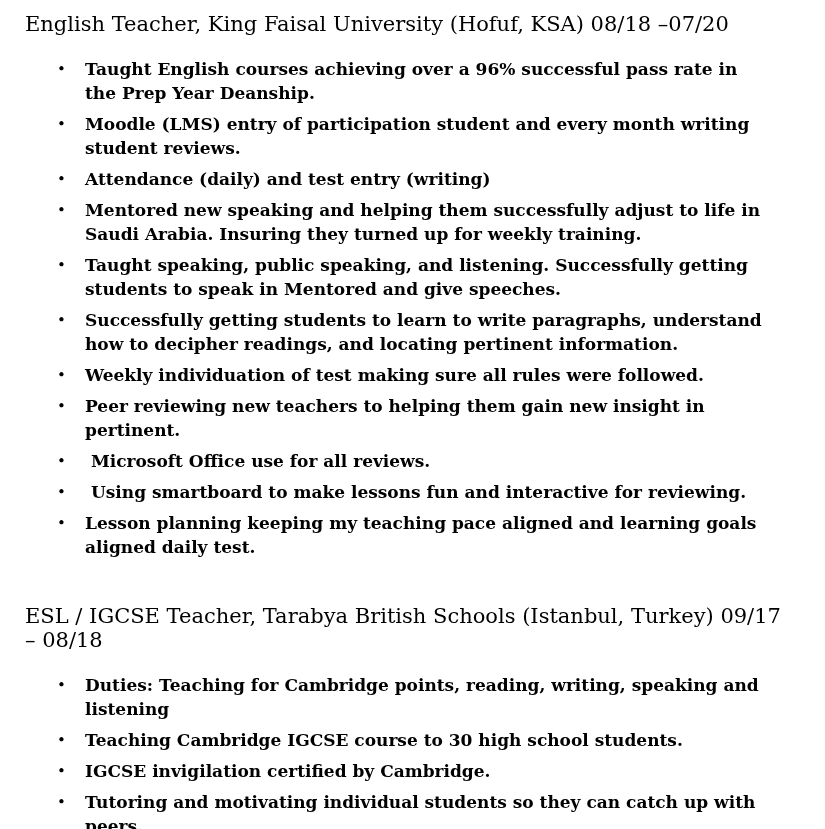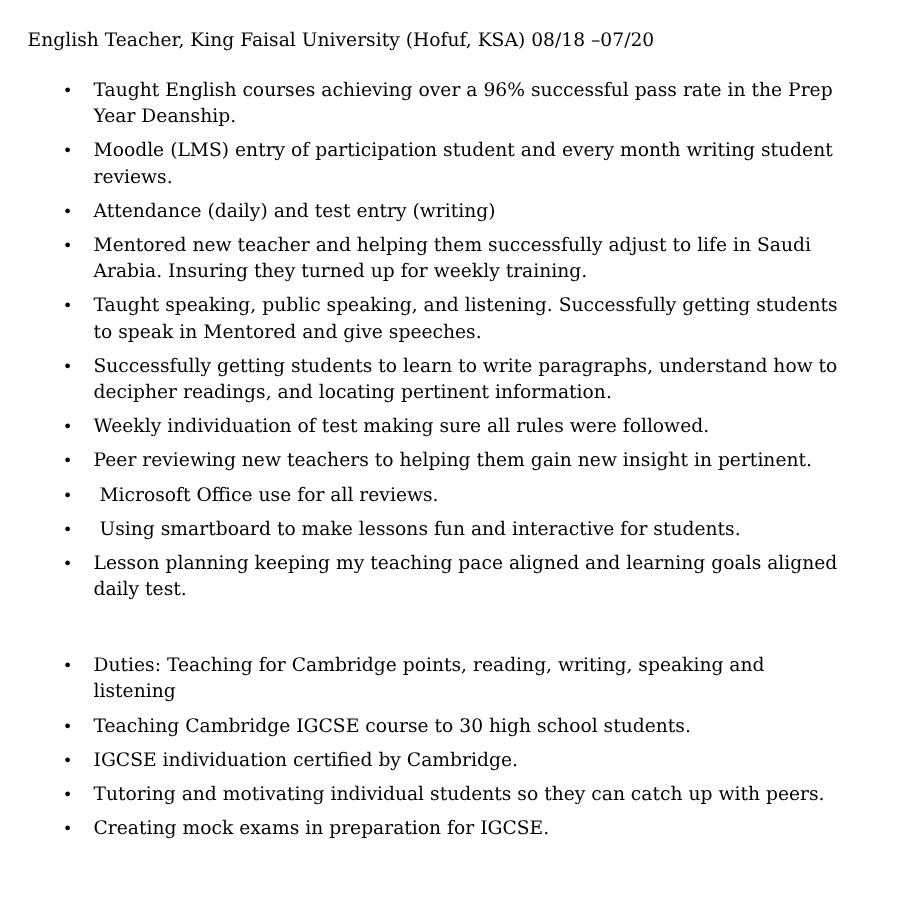--- a/index.html
+++ b/index.html
@@ -17,22 +17,22 @@
   }
   .page {
     box-sizing: border-box;
     width: 825px;
     min-height: 829px;
     padding: 8px 30px 10px 25px;
   }
   .section { margin: 0; }
   .section + .section { margin-top: 45px; }
   .section-heading {
-    margin: 17px 0 21px 0;
-    font-size: 17px;
+    margin: 4px 0 21px 0;
+    font-size: 21px;
     font-weight: normal;
     line-height: 24px;
     white-space: pre-wrap;
   }
   .bullet-list {
     list-style: none;
     margin: 0;
     padding: 0 0 0 32px;
   }
   .bullet-item {
@@ -45,20 +45,21 @@
   .bullet-marker {
     flex: 0 0 28px;
     width: 28px;
     font-size: 15px;
     line-height: 24px;
   }
   .bullet-text {
     flex: 1 1 auto;
     white-space: pre-wrap;
     max-width: 685px;
+    font-weight: bold;
   }
 </style>
 </head>
 <body style="background: rgb(255, 255, 255); color: rgb(0, 0, 0);">
 
 <div class="page">
   <div class="section">
     <h2 class="section-heading">English Teacher, King Faisal University (Hofuf, KSA) 08/18 –07/20</h2>
     <ul class="bullet-list">
   <li class="bullet-item">
@@ -71,21 +72,21 @@
     <span class="bullet-text">Moodle (LMS) entry of participation student and every month writing student reviews.</span>
   </li>
 
   <li class="bullet-item">
     <span class="bullet-marker">•</span>
     <span class="bullet-text">Attendance (daily) and test entry (writing)</span>
   </li>
 
   <li class="bullet-item">
     <span class="bullet-marker">•</span>
-    <span class="bullet-text">Mentored new teacher and helping them successfully adjust to life in Saudi Arabia. Insuring they turned up for weekly training.</span>
+    <span class="bullet-text">Mentored new speaking and helping them successfully adjust to life in Saudi Arabia. Insuring they turned up for weekly training.</span>
   </li>
 
   <li class="bullet-item">
     <span class="bullet-marker">•</span>
     <span class="bullet-text">Taught speaking, public speaking, and listening. Successfully getting students to speak in Mentored and give speeches.</span>
   </li>
 
   <li class="bullet-item">
     <span class="bullet-marker">•</span>
     <span class="bullet-text">Successfully getting students to learn to write paragraphs, understand how to decipher readings, and locating pertinent information.</span>
@@ -101,45 +102,46 @@
     <span class="bullet-text">Peer reviewing new teachers to helping them gain new insight in pertinent.</span>
   </li>
 
   <li class="bullet-item">
     <span class="bullet-marker">•</span>
     <span class="bullet-text"> Microsoft Office use for all reviews.</span>
   </li>
 
   <li class="bullet-item">
     <span class="bullet-marker">•</span>
-    <span class="bullet-text"> Using smartboard to make lessons fun and interactive for students.</span>
+    <span class="bullet-text"> Using smartboard to make lessons fun and interactive for reviewing.</span>
   </li>
 
   <li class="bullet-item">
     <span class="bullet-marker">•</span>
     <span class="bullet-text">Lesson planning keeping my teaching pace aligned and learning goals aligned daily test.</span>
   </li>
 </ul>
   </div>
 
   <div class="section">
+    <h2 class="section-heading">ESL / IGCSE Teacher, Tarabya British Schools (Istanbul, Turkey) 09/17 – 08/18</h2>
     <ul class="bullet-list">
   <li class="bullet-item">
     <span class="bullet-marker">•</span>
     <span class="bullet-text">Duties: Teaching for Cambridge points, reading, writing, speaking and listening</span>
   </li>
 
   <li class="bullet-item">
     <span class="bullet-marker">•</span>
     <span class="bullet-text">Teaching Cambridge IGCSE course to 30 high school students.</span>
   </li>
 
   <li class="bullet-item">
     <span class="bullet-marker">•</span>
-    <span class="bullet-text">IGCSE individuation certified by Cambridge.</span>
+    <span class="bullet-text">IGCSE invigilation certified by Cambridge.</span>
   </li>
 
   <li class="bullet-item">
     <span class="bullet-marker">•</span>
     <span class="bullet-text">Tutoring and motivating individual students so they can catch up with peers.</span>
   </li>
 
   <li class="bullet-item">
     <span class="bullet-marker">•</span>
     <span class="bullet-text">Creating mock exams in preparation for IGCSE.</span>

